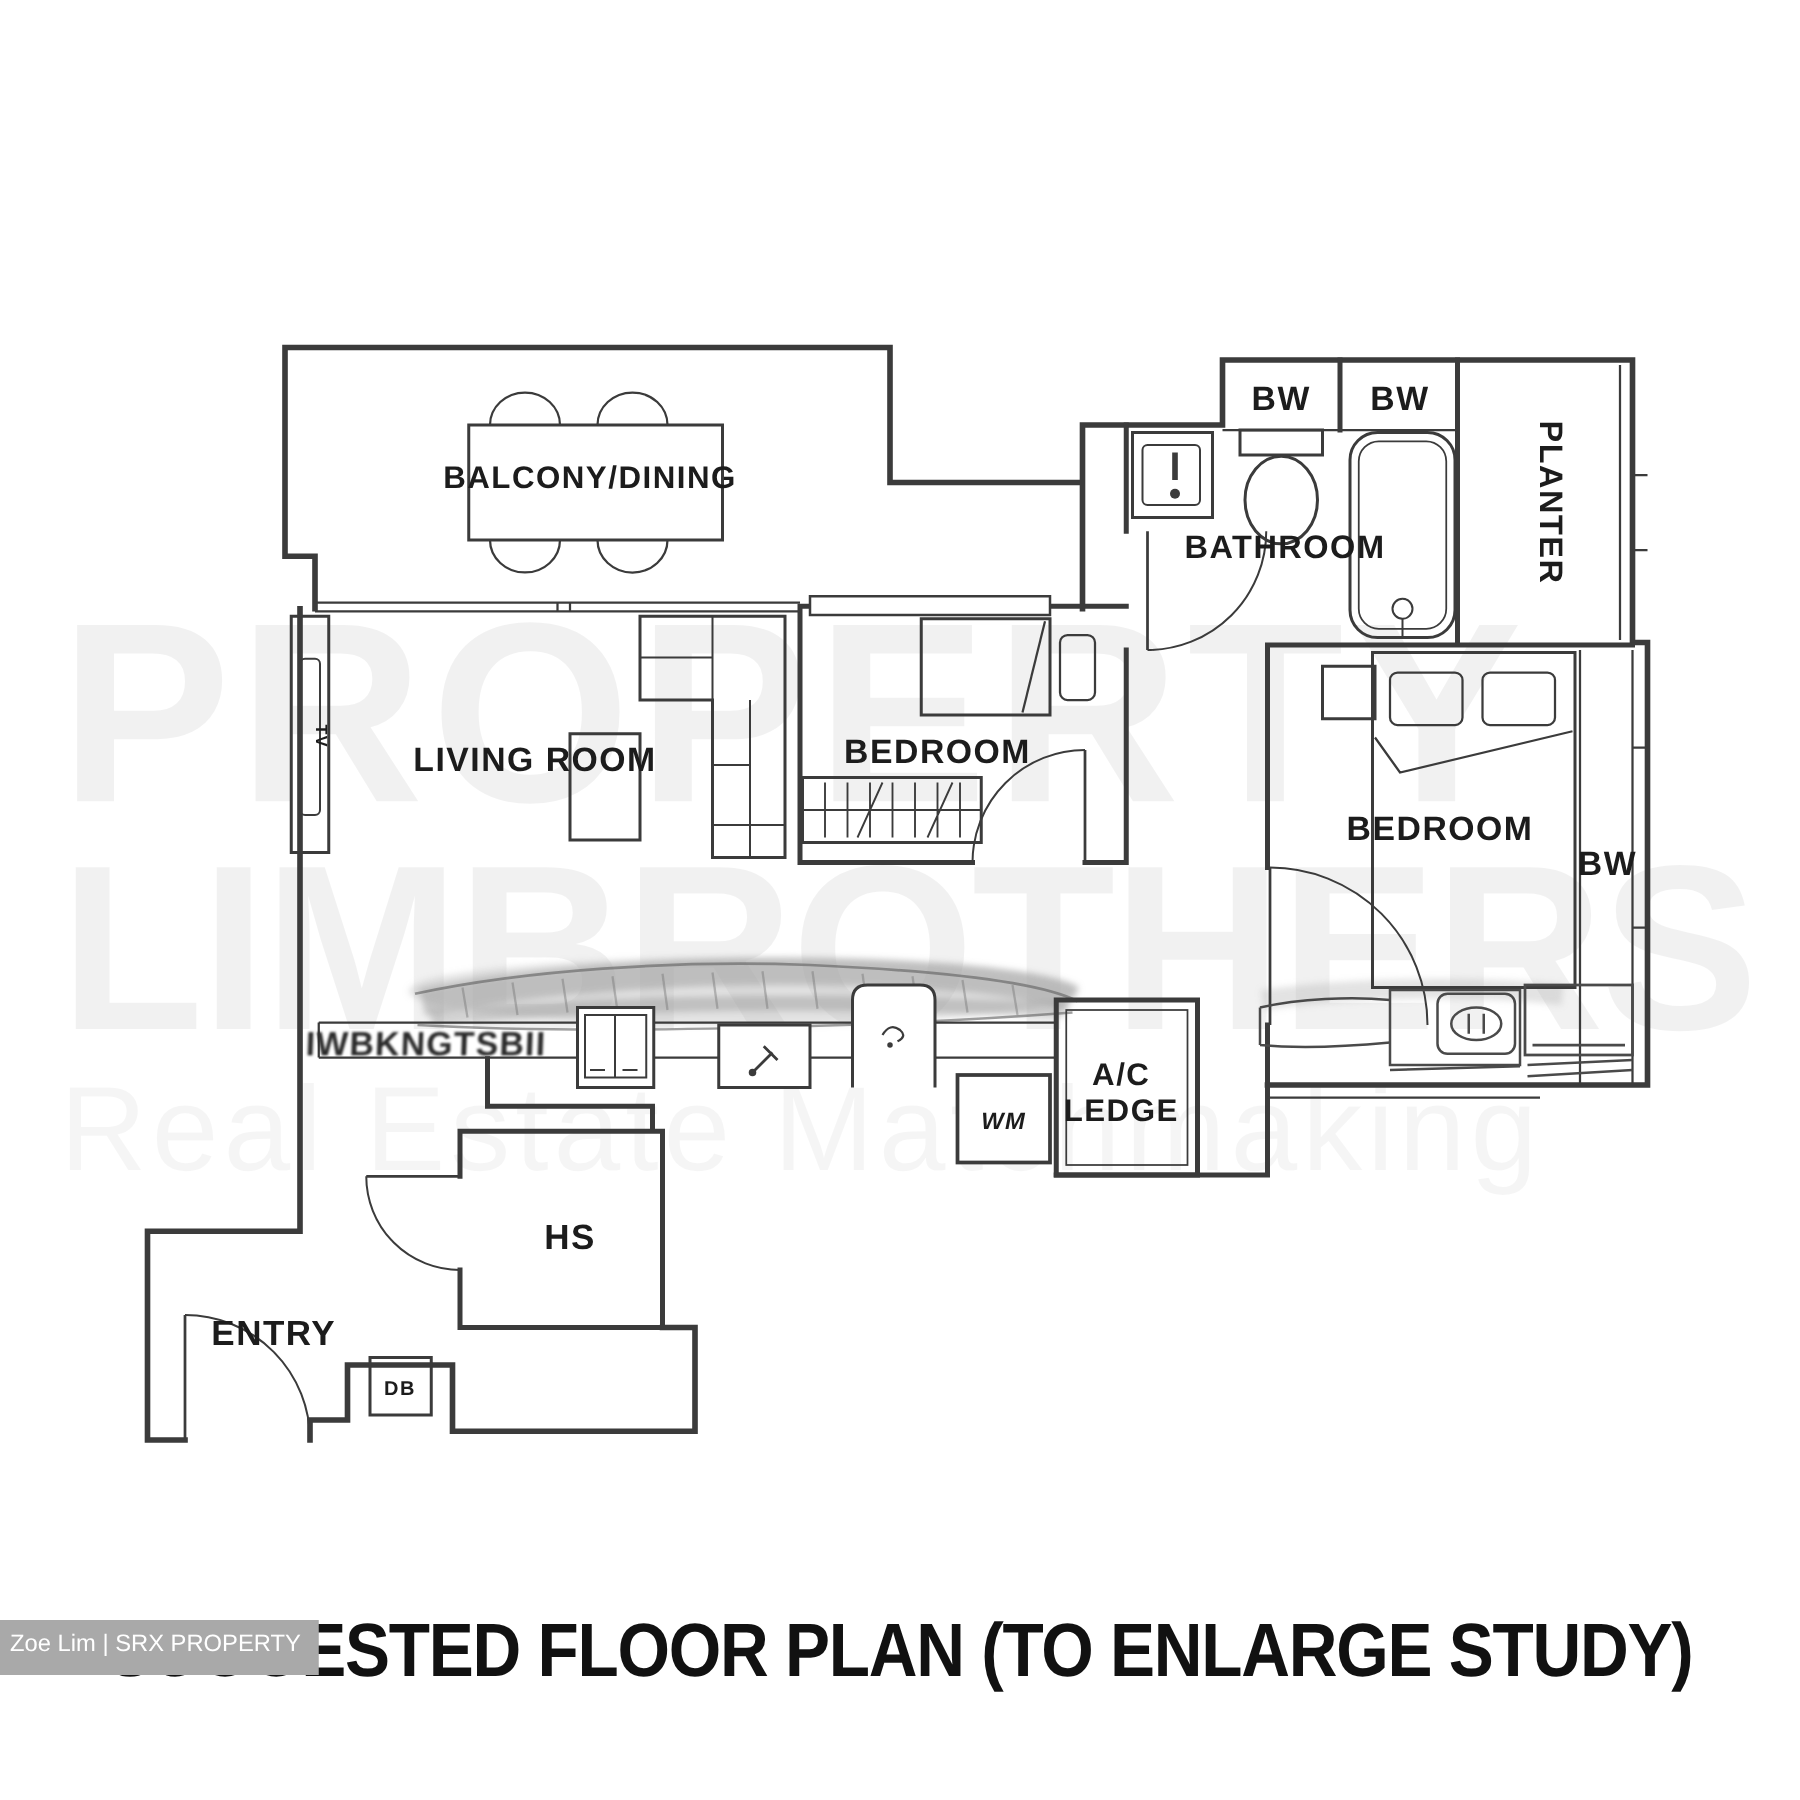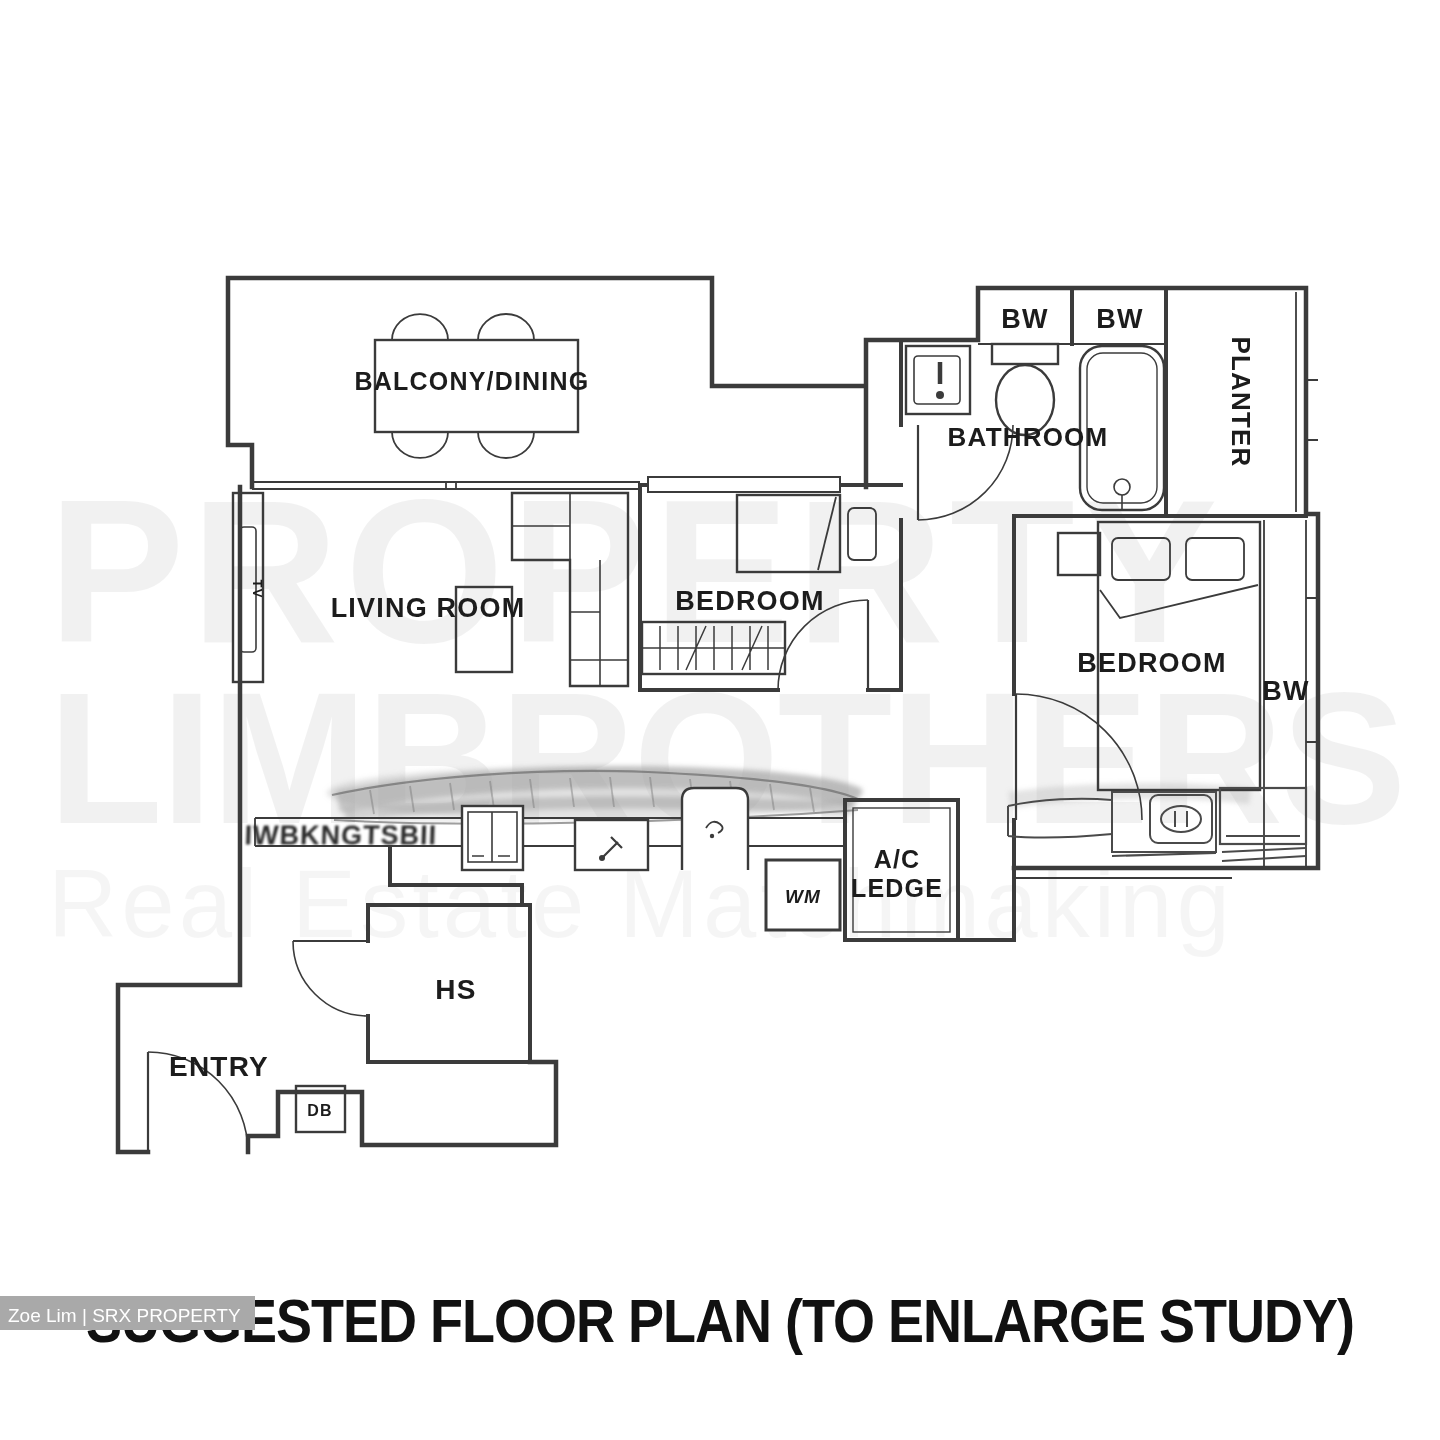--- a/index.html
+++ b/index.html
@@ -4,21 +4,21 @@
 <style>
   html,body{margin:0;padding:0;background:#fff;}
   .canvas{position:relative;width:1440px;height:1440px;background:#ffffff;overflow:hidden;
           font-family:"Liberation Sans",sans-serif;}
   .wm{position:absolute;left:48px;line-height:1;white-space:nowrap;pointer-events:none;z-index:1;}
   .wm1{top:468px;font-size:205px;font-weight:600;color:rgba(0,0,0,0.055);letter-spacing:6px;}
   .wm2{top:664px;font-size:188px;font-weight:600;color:rgba(0,0,0,0.055);letter-spacing:-2px;}
   .wm3{top:856px;font-size:96px;font-weight:400;color:rgba(0,0,0,0.04);letter-spacing:4px;}
   svg.plan{position:absolute;left:0;top:0;z-index:2;}
   .badge{position:absolute;left:0;top:1296px;z-index:4;background:#a9a9a9;color:#ffffff;
-         font-size:19px;line-height:40px;height:34px;padding:0 14px 0 8px;white-space:nowrap;text-align:center;}
+         font-size:19px;line-height:40px;height:44px;padding:0 14px 0 8px;white-space:nowrap;text-align:center;}
   .title{position:absolute;left:0;top:1286px;width:1440px;z-index:3;text-align:center;
          font-size:54px;font-weight:800;color:#111;letter-spacing:-1px;white-space:nowrap;
          transform:scaleY(1.12);transform-origin:center top;}
   text{font-family:"Liberation Sans",sans-serif;}
   .rlabel{font-weight:bold;fill:#1c1c1c;letter-spacing:1.2px;}
 </style>
 </head>
 <body>
 
 <div class="canvas">

